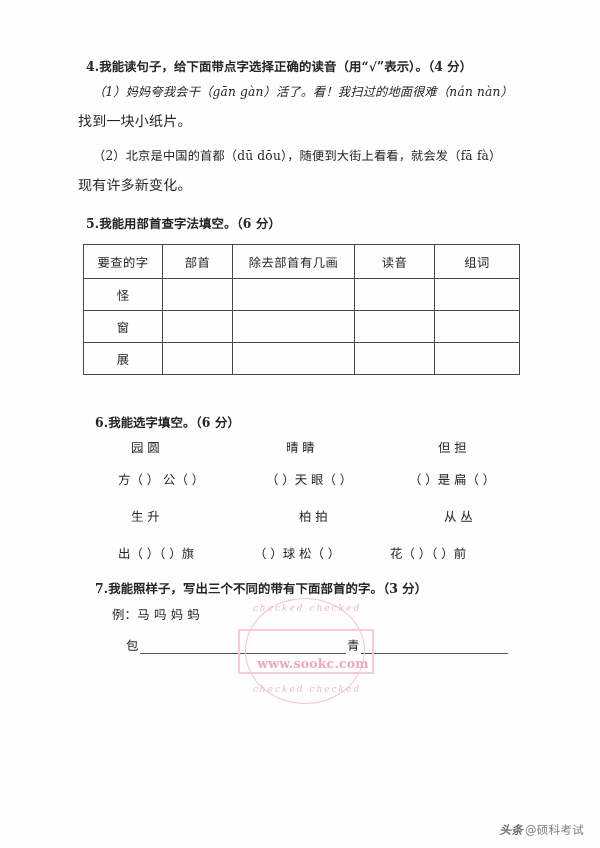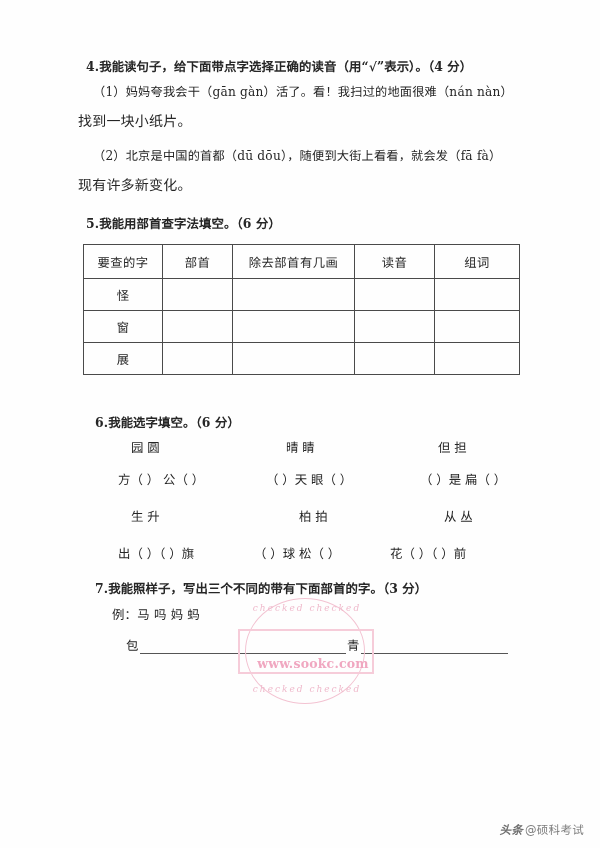--- a/index.html
+++ b/index.html
@@ -204,21 +204,21 @@
     margin-right: 2px;
   }
 </style>
 </head>
 <body>
 
 <div id="page">
 
   <div class="qline q-head" style="left:86px; top:61px;">4.我能读句子，给下面带点字选择正确的读音（用“√”表示）。（4 分）</div>
 
-  <div class="qline sub" style="left:93px; top:86px;">（1）妈妈夸我会干（gān    gàn）活了。看！我扫过的地面很难（nán    nàn）</div>
+  <div class="qline sub" style="left:93px; top:86px;font-style:italic;">（1）妈妈夸我会干（gān    gàn）活了。看！我扫过的地面很难（nán    nàn）</div>
 
   <div class="qline cont" style="left:78px; top:114px;">找到一块小纸片。</div>
 
   <div class="qline sub" style="left:93px; top:150px;">（2）北京是中国的首都（dū    dōu），随便到大街上看看，就会发（fā    fà）</div>
 
   <div class="qline cont" style="left:78px; top:178px;">现有许多新变化。</div>
 
   <div class="qline q-head" style="left:86px; top:218px;">5.我能用部首查字法填空。（6 分）</div>
 
   <table id="stroke-table">
@@ -267,21 +267,21 @@
 
   <div class="choice-row" style="top:439px;">
     <span class="choice-cell" style="left:131px;">园  圆</span>
     <span class="choice-cell" style="left:286px;text-align:right;">晴  睛</span>
     <span class="choice-cell" style="left:438px;">但  担</span>
   </div>
 
   <div class="choice-row" style="top:471px;">
     <span class="choice-cell" style="left:118px;">方（    ）  公（    ）</span>
     <span class="choice-cell" style="left:266px;">（    ）天  眼（    ）</span>
-    <span class="choice-cell" style="left:420px;">（    ）是  扁（    ）</span>
+    <span class="choice-cell" style="left:409px;">（    ）是  扁（    ）</span>
   </div>
 
   <div class="choice-row" style="top:508px;">
     <span class="choice-cell" style="left:131px;">生  升</span>
     <span class="choice-cell" style="left:299px;">柏  拍</span>
     <span class="choice-cell" style="left:444px;">从  丛</span>
   </div>
 
   <div class="choice-row" style="top:545px;">
     <span class="choice-cell" style="left:118px;">出（    ）（    ）旗</span>

